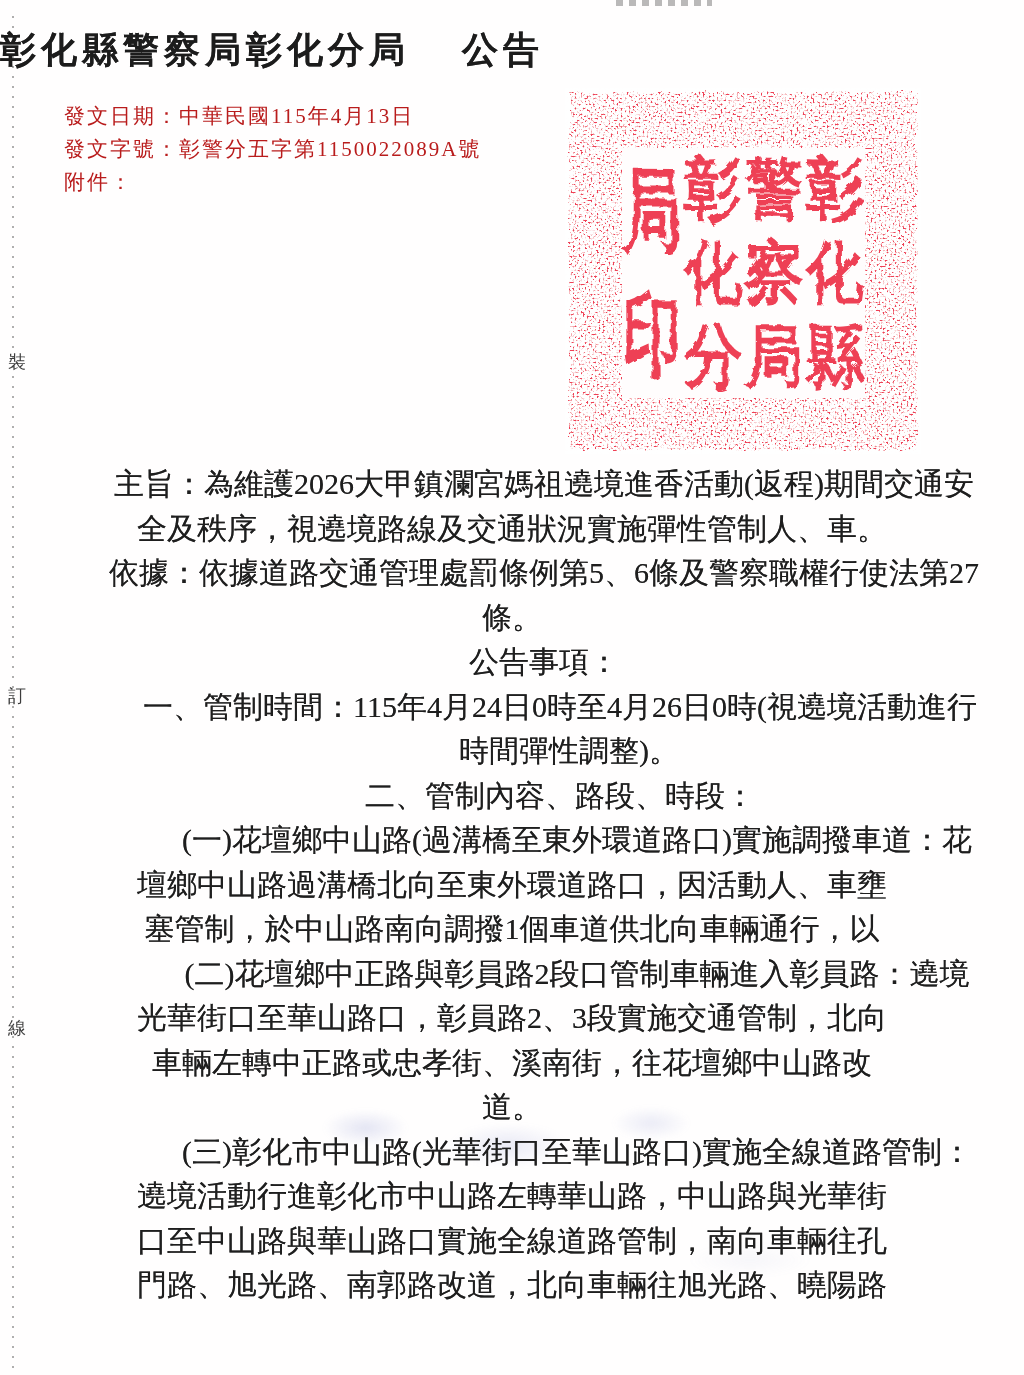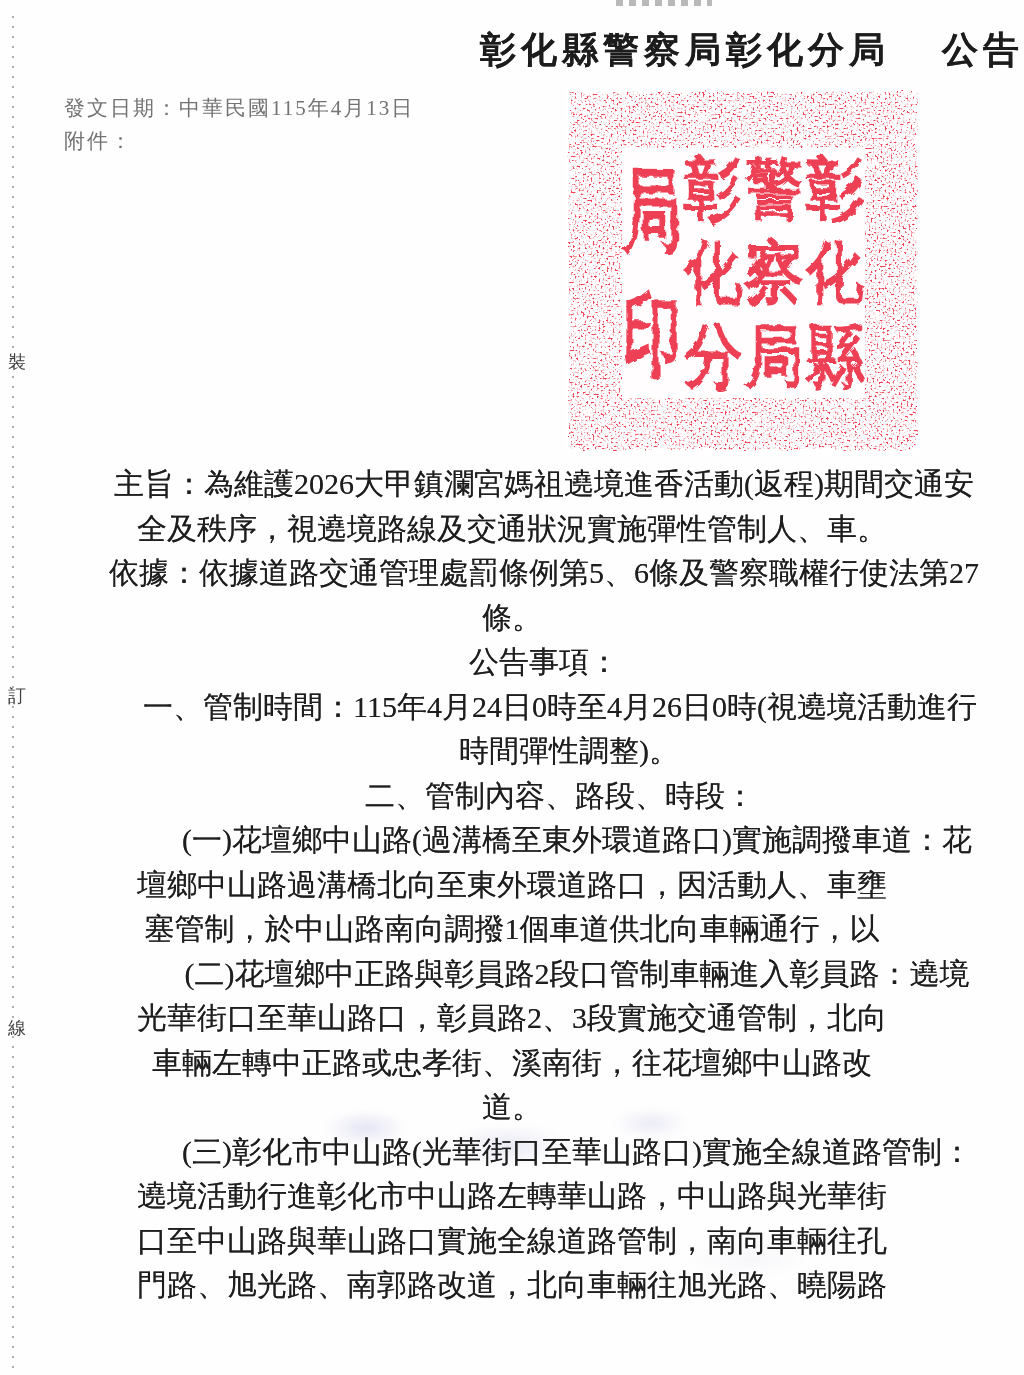--- a/index.html
+++ b/index.html
@@ -15,27 +15,27 @@
   }
   .mark{position:absolute;left:8px;font-size:18px;color:#3c3c3c;}
   .mark-0{top:350px}.mark-1{top:684px}.mark-2{top:1016px}
   
   .top-artifact{
     position:absolute;left:616px;top:0;width:96px;height:6px;opacity:.5;filter:blur(.6px);
     background:repeating-linear-gradient(to right,#777 0 7px,transparent 7px 13px);
   }
   
   .title{
-    position:absolute;top:26px;left:0;width:100%;margin:0;text-align:right;
+    position:absolute;top:26px;left:0;width:100%;margin:0;text-align:left;
     font-size:36px;font-weight:600;letter-spacing:5px;color:#1c1c1c;
     text-shadow:0 0 .5px #444;
   }
   .title-gap{display:inline-block;width:52px;}
   
-  .meta{position:absolute;top:92px;left:64px;font-size:21px;line-height:33px;letter-spacing:2px;color:#737373;}
+  .meta{position:absolute;top:100px;left:64px;font-size:21px;line-height:33px;letter-spacing:2px;color:#b91c1c;}
   .meta-row{white-space:pre;}
   
   .seal{position:absolute;left:565px;top:88px;width:356px;height:366px;}
   
   .body-text{position:absolute;top:462px;left:0;width:1024px;font-size:30px;color:#1e1e1e;text-shadow:0 0 .4px #555;}
   .line{height:44.5px;line-height:44.5px;white-space:pre;text-align:center;}
   .i0{padding-left:64px}.i1{}.i2{padding-left:96px}
   .i3{padding-left:114px}.i4{padding-left:130px}.i5{}
   
   .ghost{
@@ -61,20 +61,21 @@
       <span class="mark mark-1">訂</span>
       <span class="mark mark-2">線</span>
     </div>
 
   <div class="top-artifact"></div>
 
   <h1 class="title"><span>彰化縣警察局彰化分局</span><span class="title-gap"></span><span>公告</span></h1>
 
   <div class="meta" id="metaRows">
       <div class="meta-row"><span>發文日期：</span><span>中華民國115年4月13日</span></div>
+      <div class="meta-row"><span>發文字號：</span><span>彰警分五字第1150022089A號</span></div>
       <div class="meta-row"><span>附件：</span><span></span></div>
     </div>
 
   <div class="seal">
     <svg width="356" height="366" viewBox="0 0 356 366">
       <defs>
         <filter id="sealSpeckle" x="-2%" y="-2%" width="104%" height="104%">
           <feTurbulence type="fractalNoise" baseFrequency="0.5" numOctaves="3" seed="4" result="t"></feTurbulence>
           <feColorMatrix in="t" type="matrix" values="0 0 0 0 1  0 0 0 0 1  0 0 0 0 1  3 3 3 0 -3.4" result="w"></feColorMatrix>
           <feMerge>

